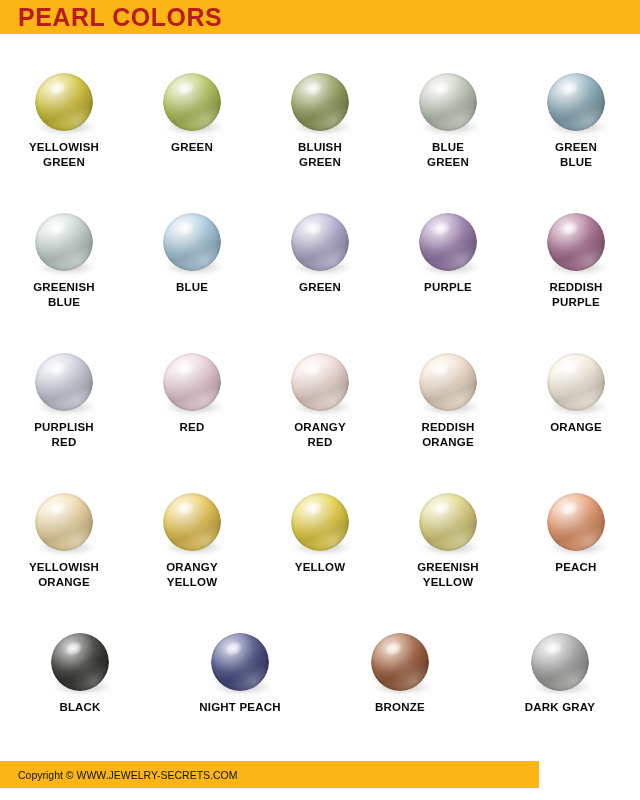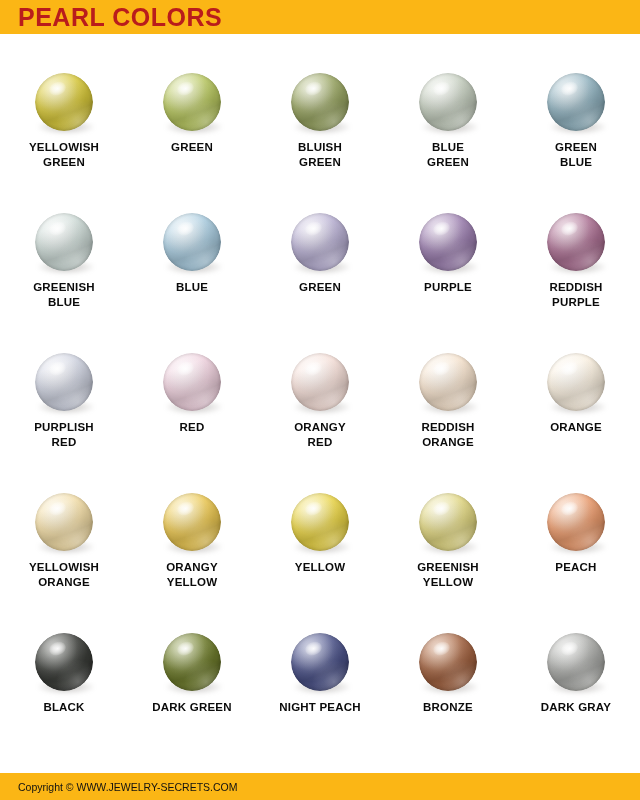--- a/index.html
+++ b/index.html
@@ -164,22 +164,22 @@
     color: #0a0a0a;
     text-align: center;
     letter-spacing: 0.2px;
     white-space: pre-line;
   }
 
   
   .footer-bar {
     position: absolute;
     left: 0;
-    bottom: 0;
-    width: 640px;
+    bottom: 12px;
+    width: 539px;
     height: 27px;
     background: #fbb615;
   }
   .footer-text {
     position: absolute;
     left: 18px;
     top: 50%;
     transform: translateY(-50%);
     font-family: "Liberation Sans", sans-serif;
     font-size: 10.5px;
@@ -509,34 +509,20 @@
             <div class="spec"></div>
             <div class="edge"></div>
           </div>
         </div>
         <div class="pearl-label">BLACK</div>
       </div>
       <div class="pearl-cell">
         <div class="pearl-wrap">
           <div class="pearl-shadow"></div>
           <div class="pearl">
-            <div class="body" style="background: radial-gradient(circle at 36% 30%, rgb(154, 168, 90) 0%, rgb(109, 122, 44) 44%, rgb(109, 122, 44) 62%, rgb(74, 84, 23) 100%);"></div>
-            <div class="sheen"></div>
-            <div class="band"></div>
-            <div class="shade"></div>
-            <div class="spec"></div>
-            <div class="edge"></div>
-          </div>
-        </div>
-        <div class="pearl-label">DARK GREEN</div>
-      </div>
-      <div class="pearl-cell">
-        <div class="pearl-wrap">
-          <div class="pearl-shadow"></div>
-          <div class="pearl">
             <div class="body" style="background: radial-gradient(circle at 36% 30%, rgb(124, 131, 180) 0%, rgb(74, 81, 134) 44%, rgb(74, 81, 134) 62%, rgb(46, 51, 96) 100%);"></div>
             <div class="sheen"></div>
             <div class="band"></div>
             <div class="shade"></div>
             <div class="spec"></div>
             <div class="edge"></div>
           </div>
         </div>
         <div class="pearl-label">NIGHT PEACH</div>
       </div>

